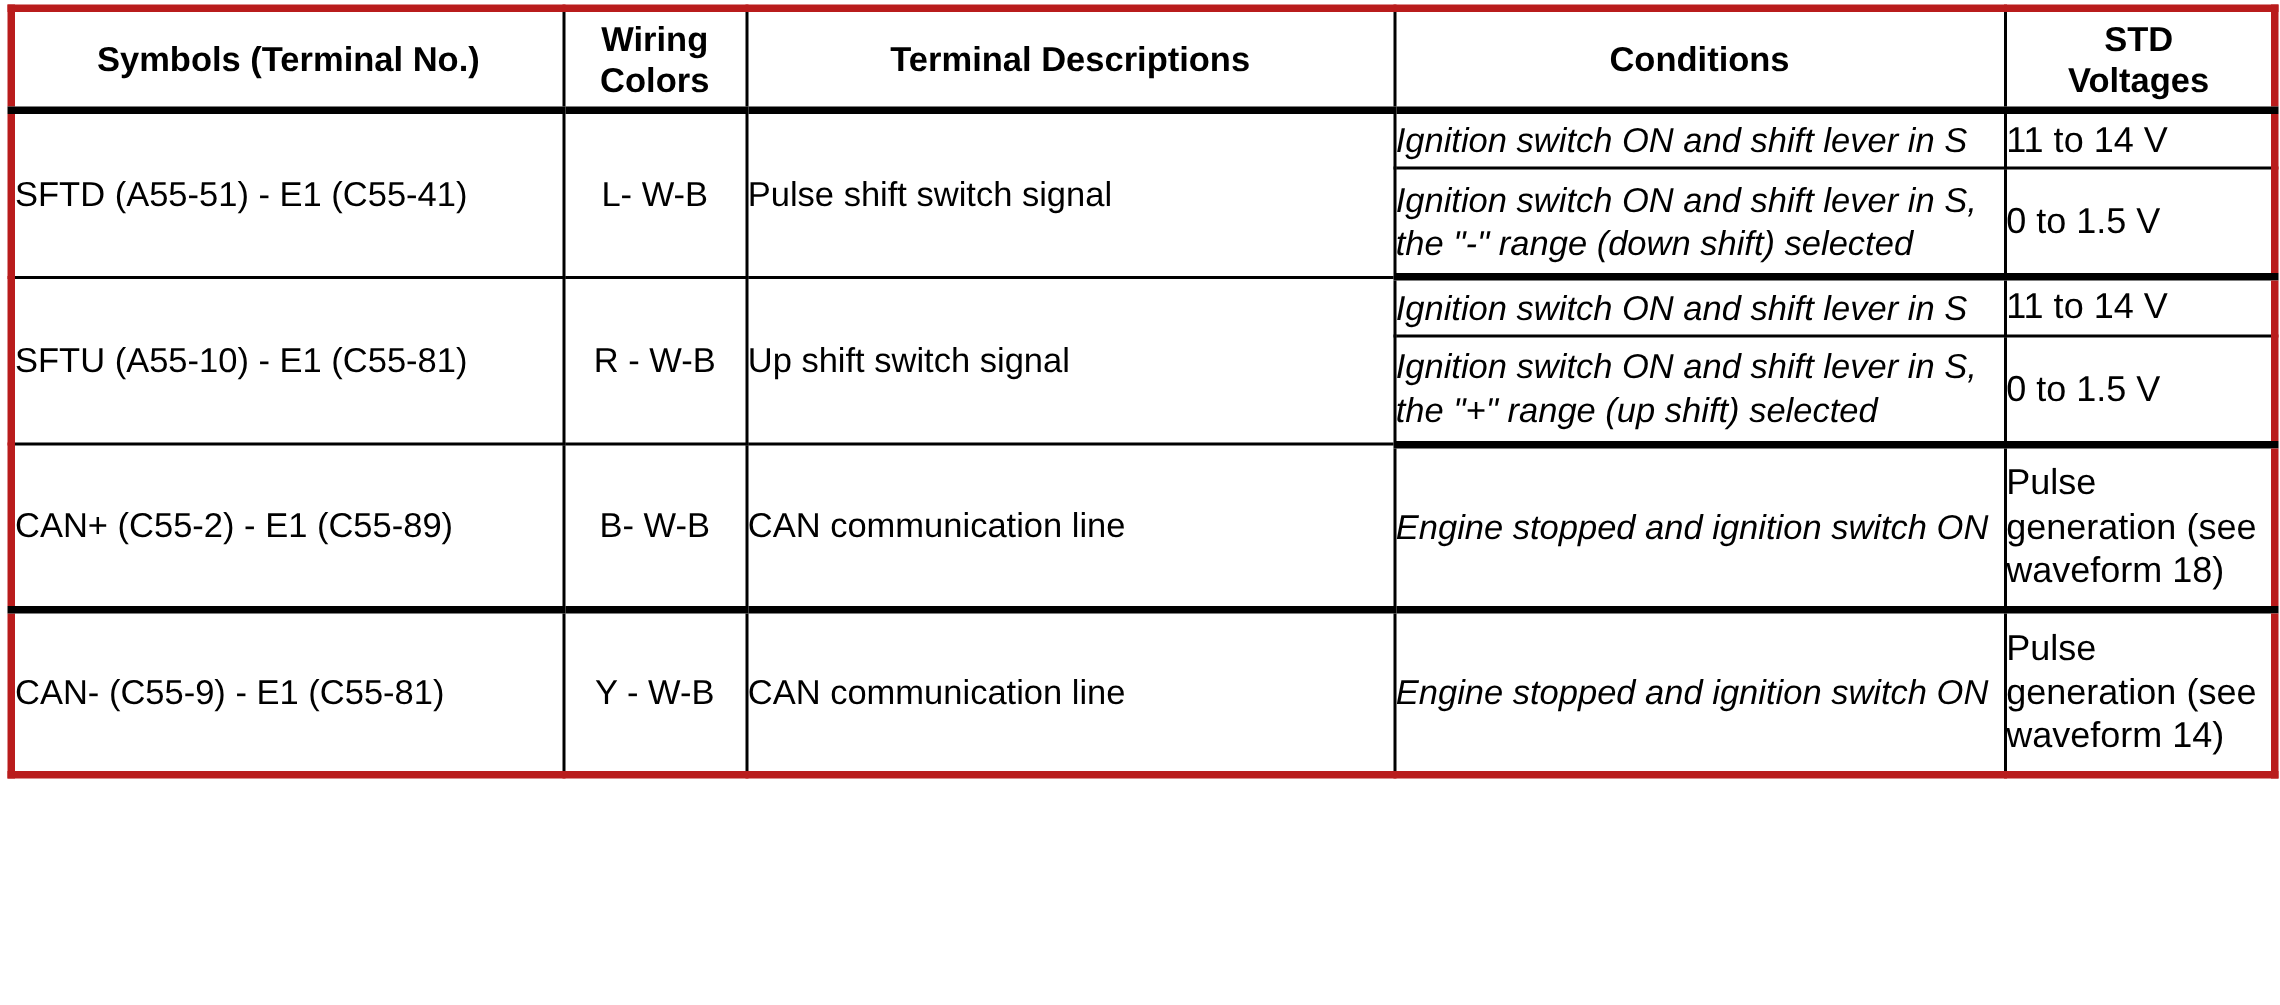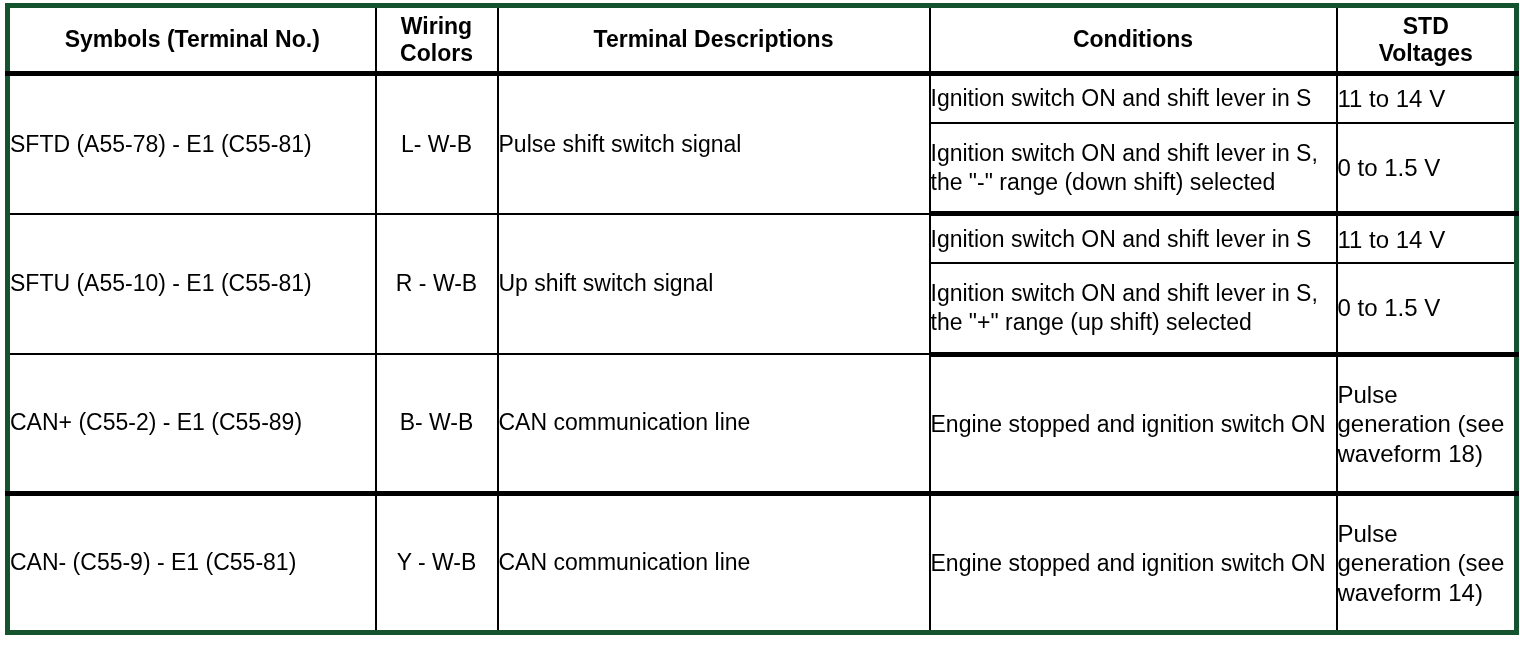--- a/index.html
+++ b/index.html
@@ -17,24 +17,24 @@
     width: 1520px;
     height: 670px;
     background: #ffffff;
     overflow: hidden;
   }
   .spec-table {
     position: absolute;
     left: 5px;
     top: 3px;
     width: 1509px;
-    height: 632px;
+    height: 516px;
     border-collapse: collapse;
     table-layout: fixed;
-    border: 5px solid #14532d;
+    border: 5px solid #b91c1c;
     background: #ffffff;
   }
   .spec-table td,
   .spec-table th {
     border: 2px solid #000000;
     padding: 0;
     vertical-align: middle;
     background: #ffffff;
   }
   
@@ -55,21 +55,21 @@
   }
   
   tr.header-row > th { border-bottom-width: 5px; }
 
   
   .group-end > td { border-bottom-width: 5px; }
 
   .cell-sym   { font-size: 23px; line-height: 1.2; padding: 6px 10px; text-align: left; }
   .cell-color { font-size: 23px; line-height: 1.2; padding: 6px 6px; text-align: center; white-space: pre; }
   .cell-desc  { font-size: 23px; line-height: 1.2; padding: 6px 9px; text-align: left; }
-  .cell-cond  { font-size: 23px; line-height: 1.25; padding: 7px 9px; text-align: left; }
+  .cell-cond  { font-size: 23px; line-height: 1.25; padding: 7px 9px; text-align: left; font-style: italic; }
   .cell-volt  { font-size: 24px; line-height: 1.22; padding: 6px 6px; text-align: left; }
 </style>
 </head>
 <body>
 
 <div class="page">
 
   <table class="spec-table">
     <colgroup>
       <col class="c-symbols">
@@ -97,21 +97,21 @@
         <th class="hdr-cell">
           <span>STD</span><br>
           <span>Voltages</span>
         </th>
       </tr>
     </thead>
 
     <tbody>
 
       <tr>
-        <td class="cell-sym" rowspan="2">SFTD (A55-78) - E1 (C55-81)</td>
+        <td class="cell-sym" rowspan="2">SFTD (A55-51) - E1 (C55-41)</td>
         <td class="cell-color" rowspan="2">L- W-B</td>
         <td class="cell-desc" rowspan="2">Pulse shift switch signal</td>
         <td class="cell-cond">Ignition switch ON and shift lever in S</td>
         <td class="cell-volt">11 to 14 V</td>
       </tr>
       <tr class="group-end">
         <td class="cell-cond">Ignition switch ON and shift lever in S, the "-" range (down shift) selected</td>
         <td class="cell-volt">0 to 1.5 V</td>
       </tr>
 

